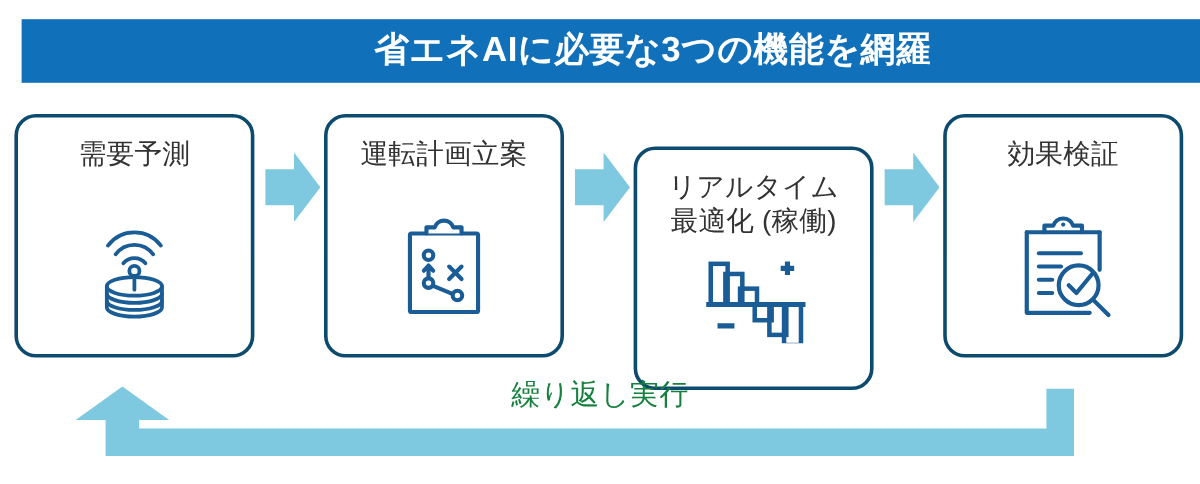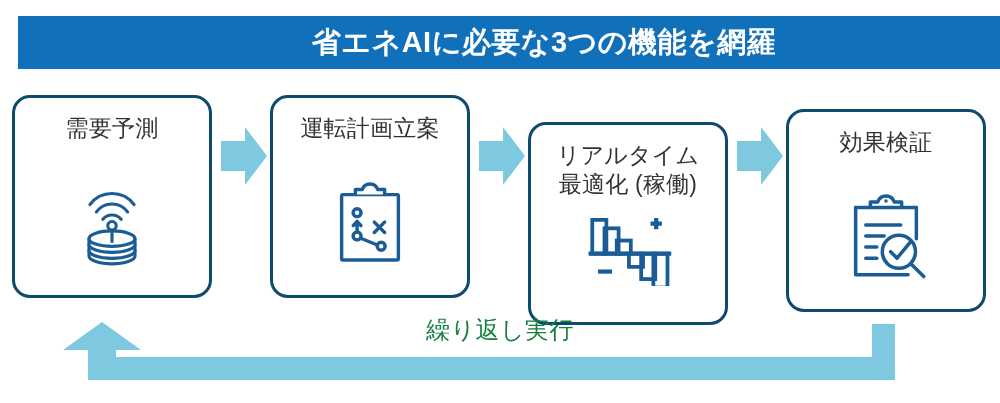--- a/index.html
+++ b/index.html
@@ -68,21 +68,21 @@
     height: 100px;
     display: flex;
     align-items: center;
     justify-content: center;
   }
   .step-icon svg { display: block; }
 
   #step-box-0 { left: 12px; }
   #step-box-1 { left: 270px; }
   #step-box-2 { left: 528px; margin-top: 27px; }
-  #step-box-3 { left: 786px; margin-top: 14px; }
+  #step-box-3 { left: 786px; }
 
   
   #step-box-2 .step-icon { margin-bottom: 24px; }
 
   
   .chevron {
     position: absolute;
     top: 127px;
     width: 46px;
     height: 58px;

